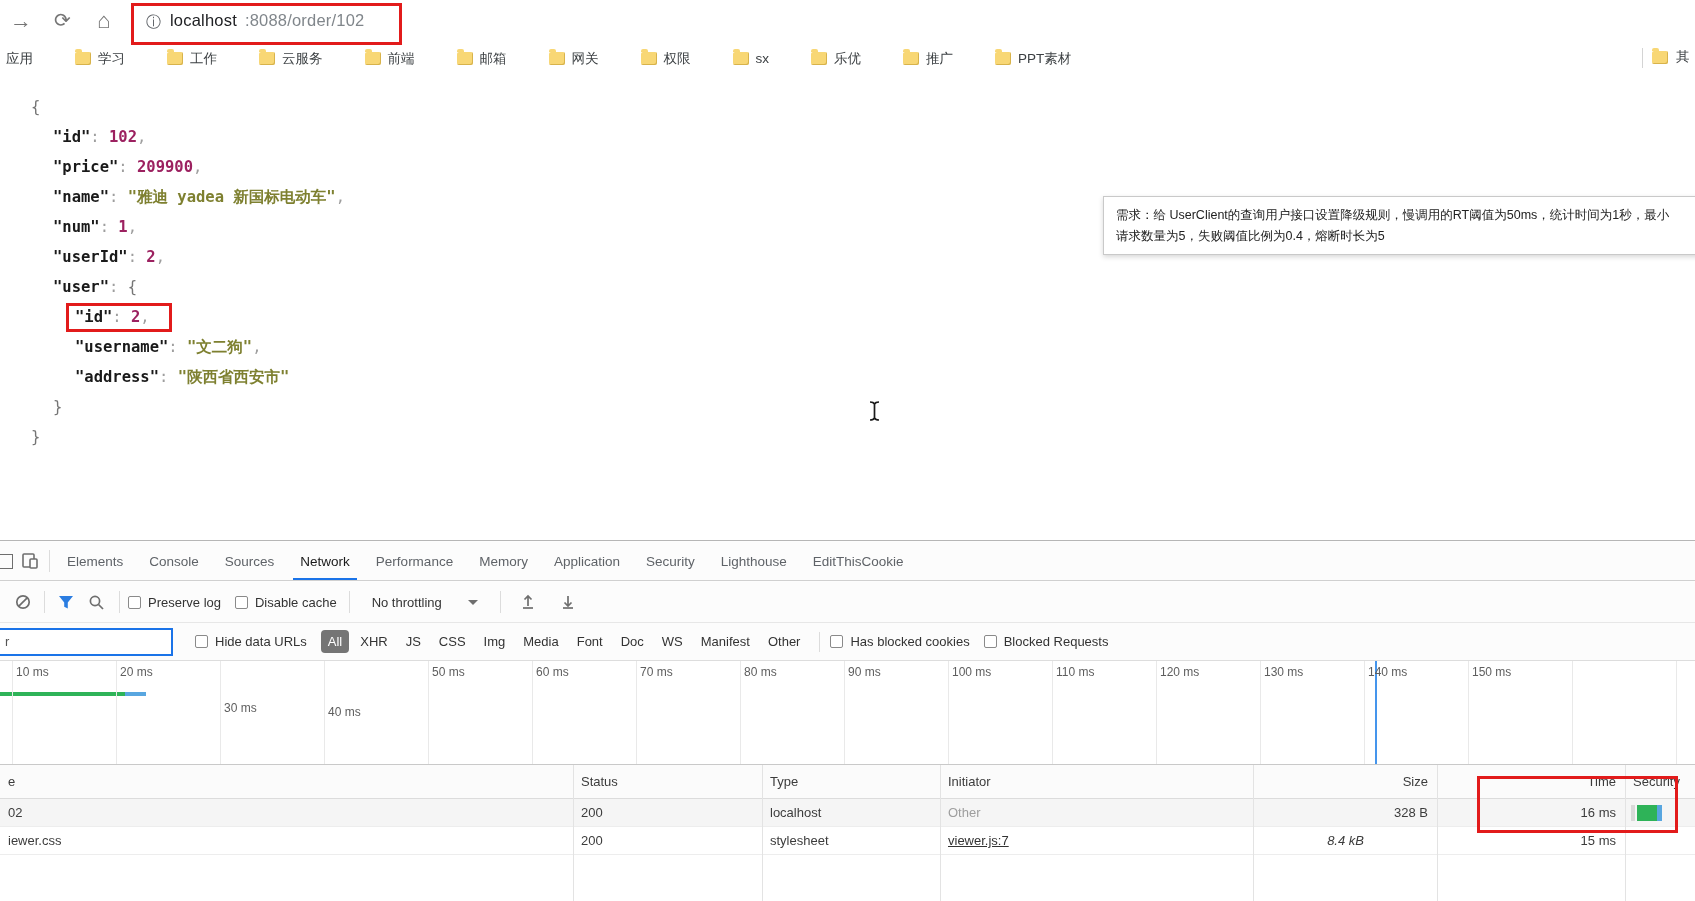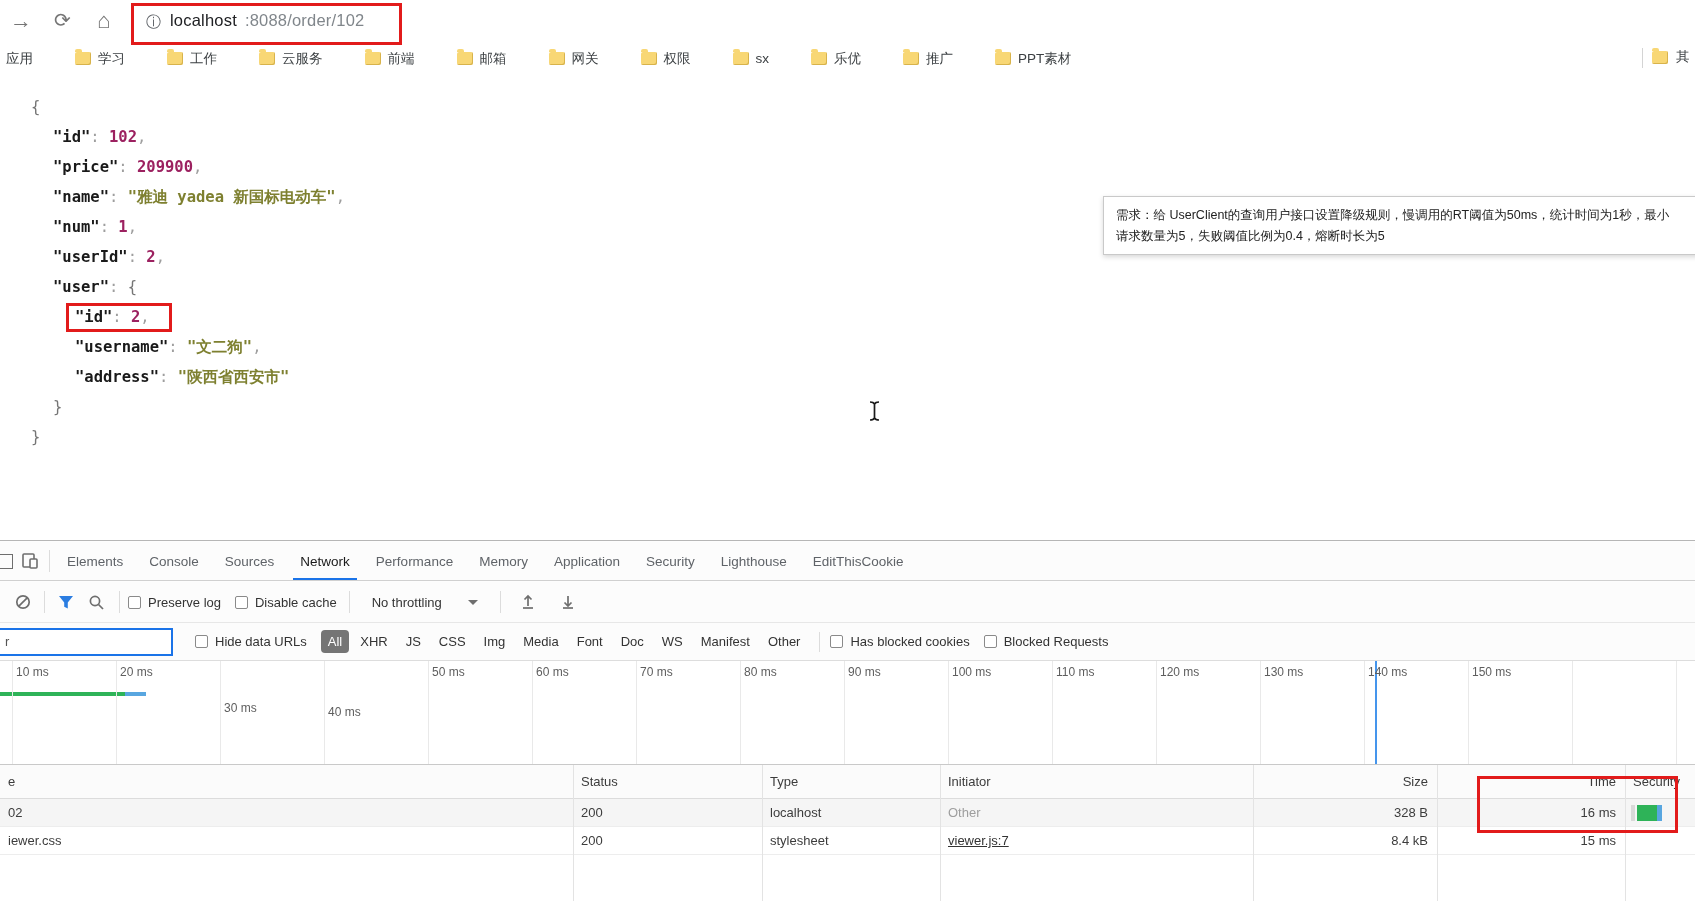--- a/index.html
+++ b/index.html
@@ -359,21 +359,21 @@
             <div class="wf-bar" style="left: 1637px; width: 20px; background: var(--waterfall-green);"></div>
             <div class="wf-bar" style="left: 1657px; width: 5px; background: var(--waterfall-blue);"></div>
           </div>
           <div class="t-row" style="top: 62px;">
             <div class="cell" style="left: 8px; width: 556px;">iewer.css</div>
             <div class="cell" style="left: 581px; width: 172px;">200</div>
             <div class="cell" style="left: 770px; width: 161px;">stylesheet</div>
             <div class="cell" style="left: 948px; width: 296px;">
               <span class="init-link">viewer.js:7</span>
             </div>
-            <div class="cell ralign" style="left: 1261px; width: 167px;">8.4 kB</div>
+            <div class="cell ralign" style="left: 1197px; width: 167px; font-style: italic;">8.4 kB</div>
             <div class="cell ralign" style="left: 1445px; width: 171px;">15 ms</div>
             <div class="cell" style="left: 1633px; width: 53px;"></div>
           </div>
         </div>
       <div id="tbl-coldivs">
           <div class="col-div" style="left: 573px;"></div>
           <div class="col-div" style="left: 762px;"></div>
           <div class="col-div" style="left: 940px;"></div>
           <div class="col-div" style="left: 1253px;"></div>
           <div class="col-div" style="left: 1437px;"></div>

